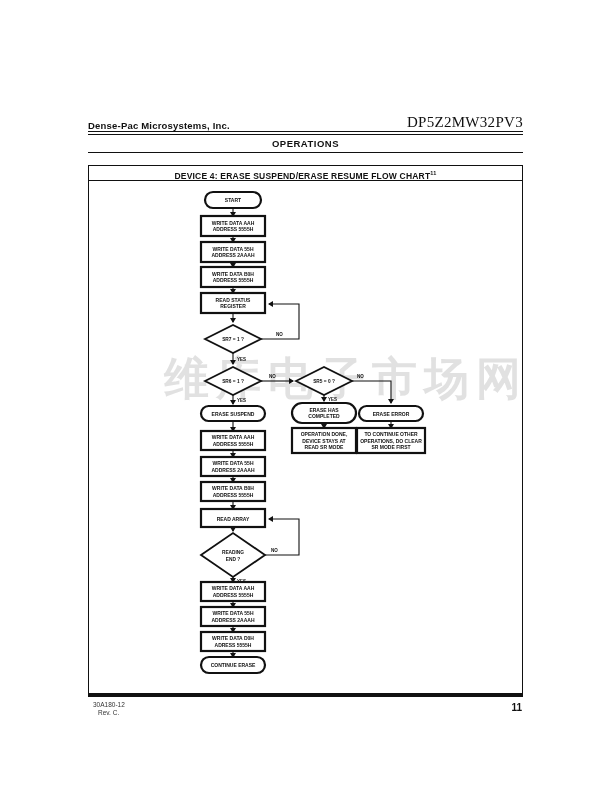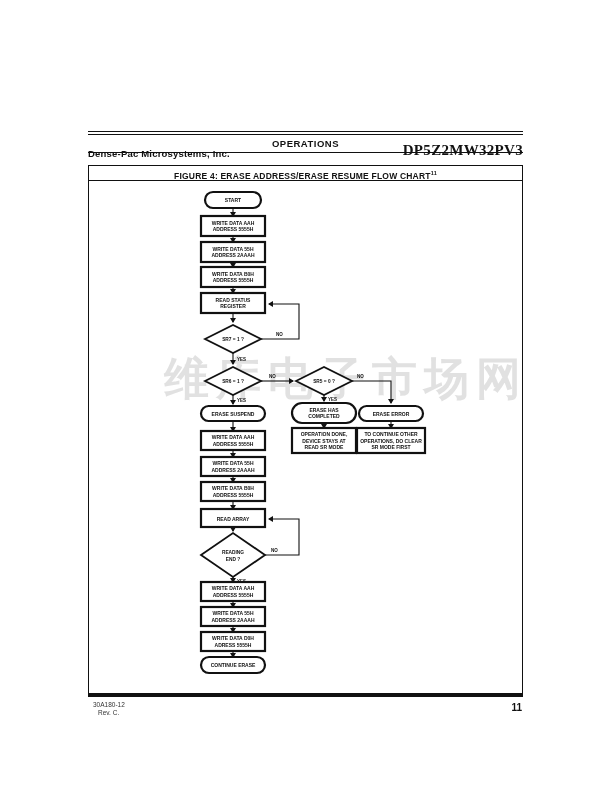--- a/index.html
+++ b/index.html
@@ -1,21 +1,21 @@
 <!DOCTYPE html>
 <html><head>
 <meta charset="utf-8">
 <style>
   * { margin:0; padding:0; box-sizing:border-box; }
   html,body { width:612px; height:792px; background:#fdfdfd; font-family:"Liberation Sans",sans-serif; color:#111; }
   .page { position:relative; width:612px; height:792px; background:#fff; overflow:hidden; }
 
-  .header-row { position:absolute; left:88px; top:114px; width:435px; display:flex; justify-content:space-between; align-items:flex-end;margin-top:28px; }
+  .header-row { position:absolute; left:88px; top:114px; width:435px; display:flex; justify-content:space-between; align-items:flex-end; }
   .company { font-size:9.5px; font-weight:bold; letter-spacing:.2px; }
-  .partnum { font-family:"Liberation Serif",serif; font-size:15px; font-weight:bold; letter-spacing:.3px; }
+  .partnum { font-family:"Liberation Serif",serif; font-size:15px; font-weight:normal; letter-spacing:.3px; }
   .rule-double { position:absolute; left:88px; width:435px; height:4px; border-top:1.6px solid #111; border-bottom:1px solid #111; top:131px; }
   .banner { position:absolute; left:88px; top:138px; width:435px; text-align:center; font-size:9.5px; font-weight:bold; letter-spacing:.5px; }
   .rule-thin { position:absolute; left:88px; top:152px; width:435px; border-top:1px solid #111; }
 
   .figure-frame { position:absolute; left:88px; top:165px; width:435px; height:532px; border:1.4px solid #111; border-bottom:4px solid #111; background:transparent; }
   .figure-title { height:15px; border-bottom:1.2px solid #111; text-align:center; font-size:8.5px; font-weight:bold; letter-spacing:.2px; line-height:15px; }
   .figure-title sup { font-size:5.5px; vertical-align:super; }
   .flow-wrap { position:relative; width:100%; height:512px; }
   .flow-svg { position:absolute; left:0; top:0; z-index:2; }
 
@@ -42,21 +42,21 @@
   <div class="header-row">
     <span class="company">Dense-Pac Microsystems, Inc.</span>
     <span class="partnum">DP5Z2MW32PV3</span>
   </div>
   <div class="rule-double"></div>
   <div class="banner">OPERATIONS</div>
   <div class="rule-thin"></div>
 
   <div class="figure-frame">
     <div class="figure-title">
-      <span>FIGURE 4:  ERASE ADDRESS/ERASE RESUME FLOW CHART</span><sup>11</sup>
+      <span>DEVICE 4:  ERASE SUSPEND/ERASE RESUME FLOW CHART</span><sup>11</sup>
     </div>
     <div class="flow-wrap">
       <div class="watermark">维库电子市场网</div>
 
       <svg class="flow-svg" width="435" height="512" viewBox="0 0 435 512">
         <defs>
           <marker id="arr" markerWidth="6" markerHeight="6" refX="4" refY="3" orient="auto" markerUnits="userSpaceOnUse">
             <path d="M0,0 L5,3 L0,6 Z" fill="#111"></path>
           </marker>
         </defs>

